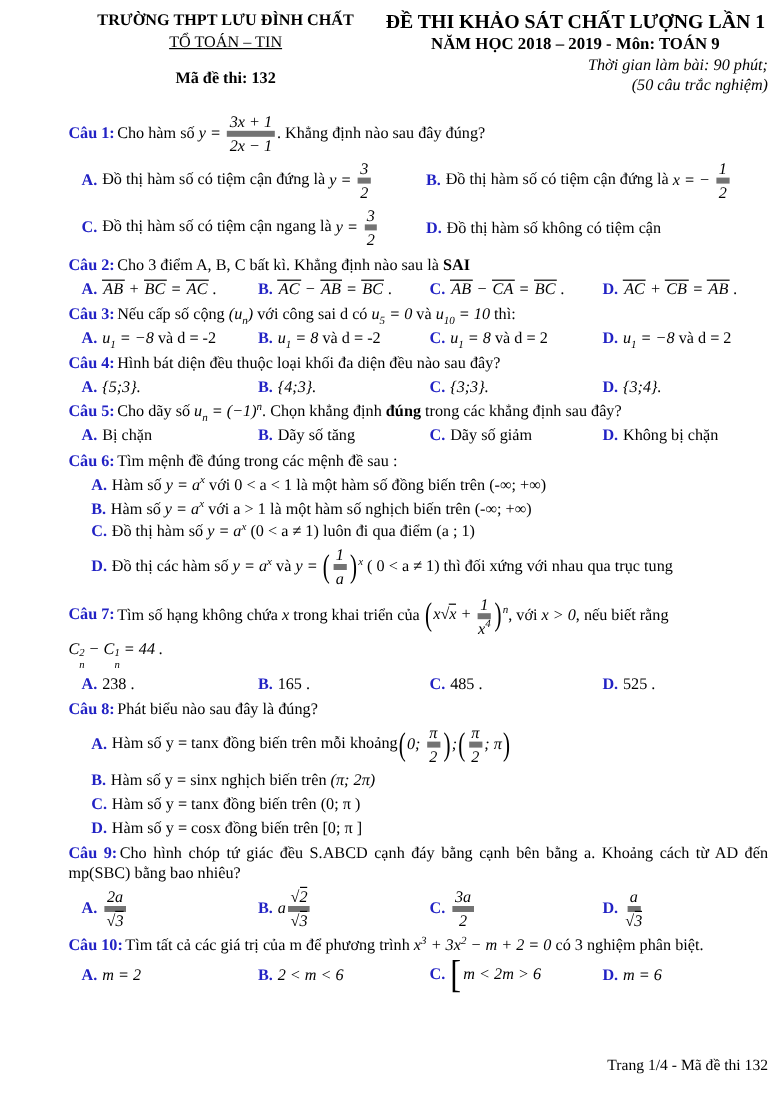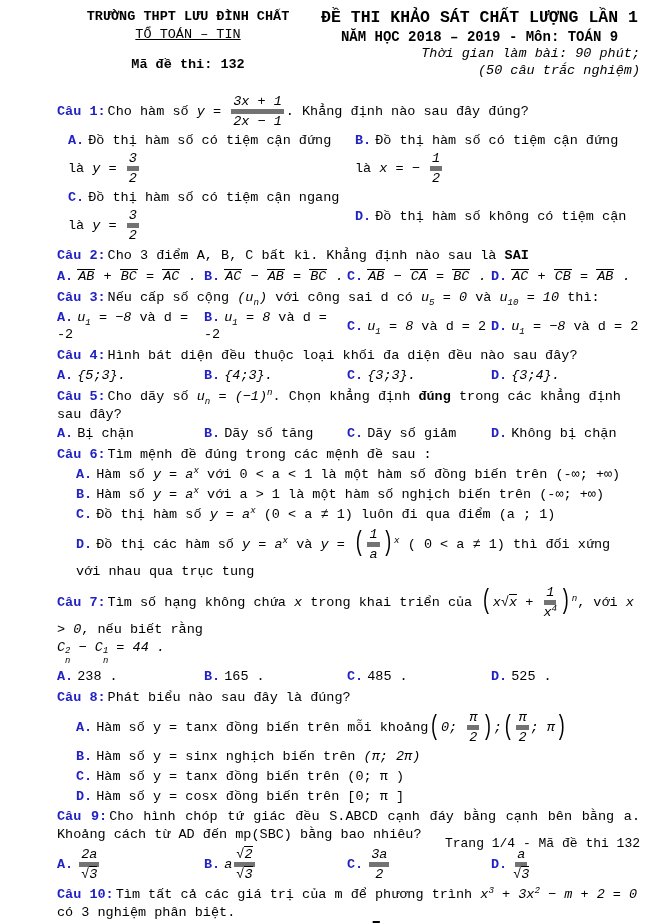--- a/index.html
+++ b/index.html
@@ -1,59 +1,59 @@
 <!DOCTYPE html>
 <html style="--accent: #2222c4;"><head>
 <meta charset="utf-8">
 <style>
   html,body{margin:0;padding:0;background:#fff;}
   body{width:653px;height:923px;position:relative;
        font-family:"Liberation Serif",serif;font-size:13.5px;color:#000;
        -webkit-font-smoothing:antialiased;}
-  .page{box-sizing:border-box;width:653px;height:923px;padding:8px 13px 0 57px;position:relative;font-family:Liberation Mono, monospace;}
+  .page{box-sizing:border-box;width:653px;height:923px;padding:8px 13px 0 57px;position:relative;}
 
   
   .header{display:flex;align-items:flex-start;}
   .h-left{width:262px;text-align:center;line-height:1.3;}
   .h-right{flex:1;text-align:center;line-height:1.25;}
   .b{font-weight:bold;}
   .u{text-decoration:underline;}
   .code{margin-top:13px;}
   .title{font-weight:bold;font-size:16.5px;}
   .subtitle{font-weight:bold;font-size:14px;}
   .it{font-style:italic;text-align:right;}
 
   
   .qs{margin-top:13px;}
   .q{margin-top:3px;}
   .stem{line-height:1.32;}
   .ql{color:var(--accent,#2222c4);font-weight:bold;margin-right:2px;}
   .cl{color:var(--accent,#2222c4);font-weight:bold;margin-right:4px;white-space:nowrap;}
   .m{font-style:italic;}
   .bold{font-weight:bold;}
-  .r4{display:grid;grid-template-columns:147px 143px 144px auto;align-items:center;margin-top:2px;}
+  .r4{display:grid;grid-template-columns:147px 143px 144px auto;margin-left:11px;align-items:center;margin-top:2px;}
   .r2{display:grid;grid-template-columns:287px auto;margin-left:11px;align-items:center;margin-top:2px;}
   .cline{margin-left:19px;margin-top:2px;line-height:1.32;}
   .choice{line-height:1.32;}
 
   
   .fr{display:inline-flex;flex-direction:column;align-items:center;vertical-align:middle;
       line-height:1.12;text-align:center;margin:1px 2px;}
   .fn{border-bottom:5px solid #737373;padding:0 2px;}
   .vec{display:inline-block;border-top:1px solid #000;line-height:1.1;padding:0 1px;margin-top:2px;}
   sub,sup{font-size:68%;line-height:0;}
   .stk{display:inline-flex;flex-direction:column;font-size:66%;line-height:1.08;vertical-align:-24%;font-style:italic;}
   .bp{display:inline-block;transform:scaleY(1.55);font-size:1.3em;vertical-align:middle;line-height:1;padding:0 1px;font-style:normal;}
   .sysb{display:inline-block;transform:scaleY(1.2);font-size:2em;vertical-align:middle;line-height:1;margin-right:2px;font-style:normal;}
   .sysrows{display:inline-flex;flex-direction:row;vertical-align:middle;line-height:1.25;}
   .sq{font-style:normal;}
   .rad{border-top:1px solid #000;}
   .just{text-align:justify;}
 
-  .footer{position:absolute;right:13px;top:836px;font-size:13px;}
+  .footer{position:absolute;right:13px;top:880px;font-size:13px;}
 </style>
 </head>
 <body>
 
 <div class="page">
 
   <div class="header">
     <div class="h-left">
       <div class="b">TRƯỜNG THPT LƯU ĐÌNH CHẤT</div>
       <div class="u">TỔ TOÁN – TIN</div>

